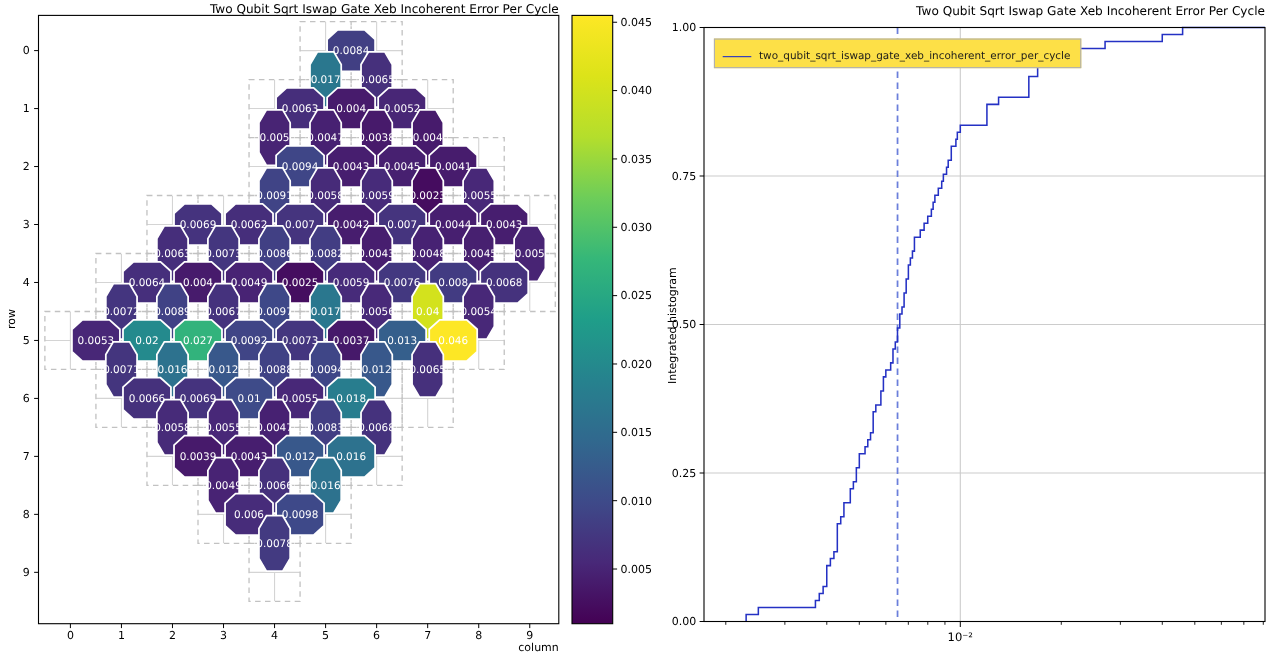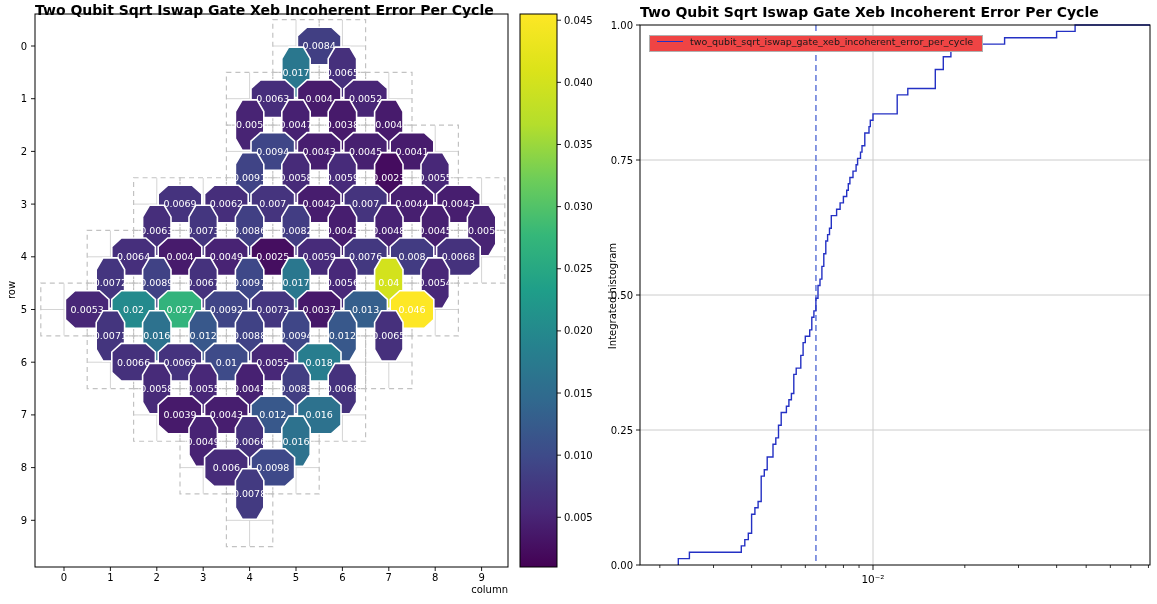--- a/index.html
+++ b/index.html
@@ -2,34 +2,34 @@
 <html><head>
 <meta charset="utf-8">
 <style>
   html,body { margin:0; padding:0; }
   body {
     width:1157px; height:604px; position:relative;
     background:#ffffff; overflow:hidden;
     font-family:"DejaVu Sans", "Liberation Sans", sans-serif;
     color:#000;
   }
-  .title { position:absolute; font-weight:bold; font-size:14px; text-align:left; white-space:nowrap; overflow:visible; }
+  .title { position:absolute; font-weight:normal; font-size:11px; text-align:right; white-space:nowrap; overflow:visible; }
   #left-title  { left:35px;  width:473px; top:2px; }
   #right-title { left:640px; width:510px; top:4px; }
   .axlabel { position:absolute; font-size:10px; }
   #xlabel-left { left:35px; width:473px; top:584px; text-align:right; }
   .vlabel { position:absolute; white-space:nowrap; transform:translate(-50%,-50%) rotate(-90deg); font-size:10px; }
   #ylabel-left  { left:11px;  top:290px; }
   #ylabel-right { left:612px; top:296px; }
   #plot-svg { position:absolute; left:0; top:0; }
   #legend {
     position:absolute; left:649px; top:35px; z-index:5;
     display:flex; align-items:center; gap:7px;
-    background:#ef4444; border:1px solid #b0b0b0;
-    padding:0 9px 4px 7px; font-size:9.5px; color:#1a1a1a; white-space:nowrap;
+    background:#fde047; border:1px solid #b0b0b0;
+    padding:10px 9px 4px 7px; font-size:9.5px; color:#1a1a1a; white-space:nowrap;
   }
   #legend-line { display:inline-block; width:26px; height:0; border-top:1.5px solid #2431c4; }
 </style>
 </head>
 <body>
 
 <div id="left-title" class="title">Two Qubit Sqrt Iswap Gate Xeb Incoherent Error Per Cycle</div>
 <div id="right-title" class="title">Two Qubit Sqrt Iswap Gate Xeb Incoherent Error Per Cycle</div>
 <div id="xlabel-left" class="axlabel">column</div>
 <div id="ylabel-left" class="vlabel">row</div>

